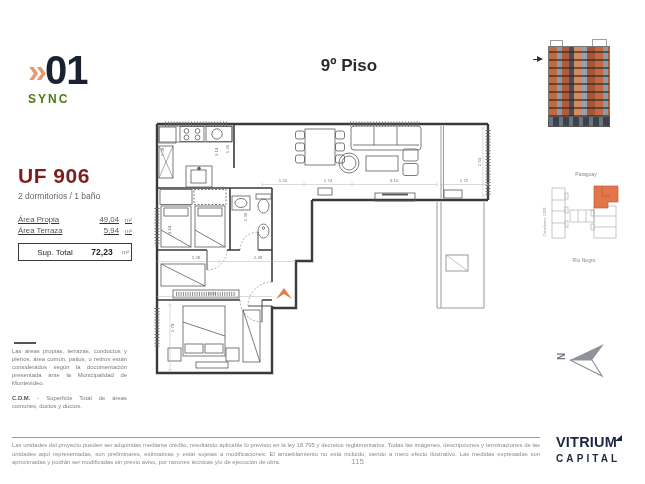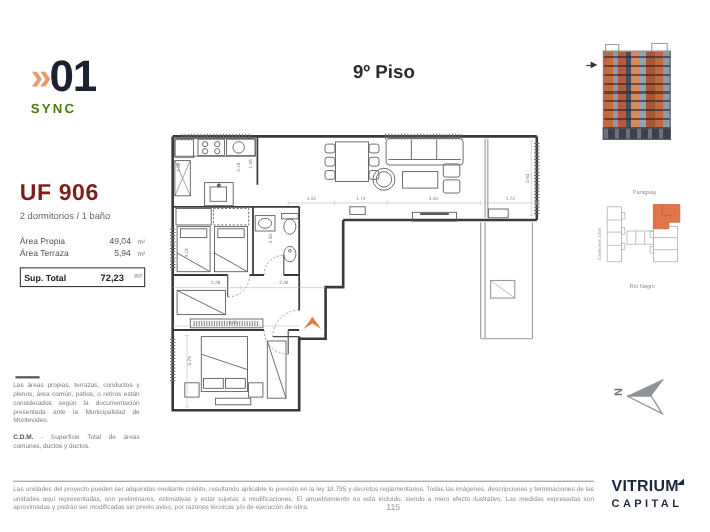--- a/index.html
+++ b/index.html
@@ -14,28 +14,28 @@
   .bnum{color:#1A2232;font-weight:800;font-size:40px;letter-spacing:-1px;}
   .bsub{color:#4d7c0f;font-weight:800;font-size:12px;letter-spacing:2px;margin-top:3px;}
 
   
   .ptitle{left:284px;top:28px;width:130px;text-align:center;font-size:17px;font-weight:700;color:#2b2b2b;margin-top:28px;}
 
   
   .ucard{left:18px;top:164px;width:114px;}
   .ucode{font-size:21px;font-weight:700;color:#7f1d1d;letter-spacing:.5px;}
   .usub{font-size:8.5px;color:#666;margin-top:3px;}
-  .rows{margin-top:14px;}
+  .rows{margin-top:14px;text-decoration:underline;}
   .arow{display:flex;align-items:baseline;font-size:7.8px;color:#555;height:11px;}
   .arow .lbl{flex:1;}
   .arow .val{width:26px;text-align:right;}
   .arow .unt{width:13px;text-align:right;font-size:6px;color:#777;}
   .totbox{margin-top:6px;border:1.2px solid #3a3a3a;display:flex;align-items:center;
           padding:3px 2px 3px 3px;font-size:8px;}
-  .totbox .lbl{flex:1;font-weight:700;color:#222;}
+  .totbox .lbl{flex:1;font-weight:400;color:#222;text-align:center;}
   .totbox .val{width:28px;text-align:center;font-weight:700;color:#222;font-size:8.5px;}
   .totbox .unt{width:13px;text-align:right;font-size:6px;color:#777;}
 
   
   .notes-rule{left:14px;top:342px;width:22px;height:2px;background:#555;}
   .notes{left:12px;top:348px;width:115px;font-size:5.9px;line-height:1.35;color:#7a7a7a;text-align:justify;}
   .notes .cdm{margin-top:7px;}
   .notes b{color:#555;}
 
   

